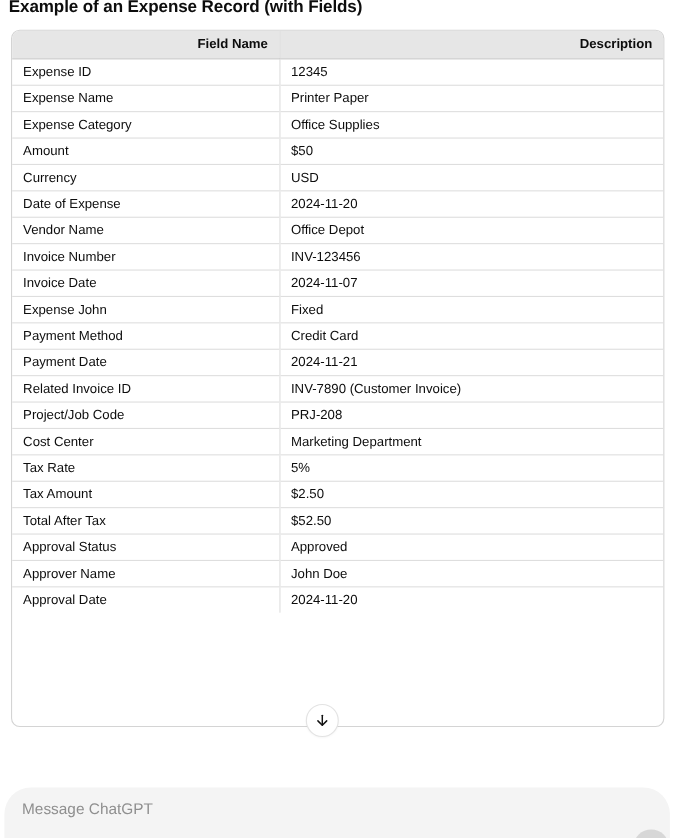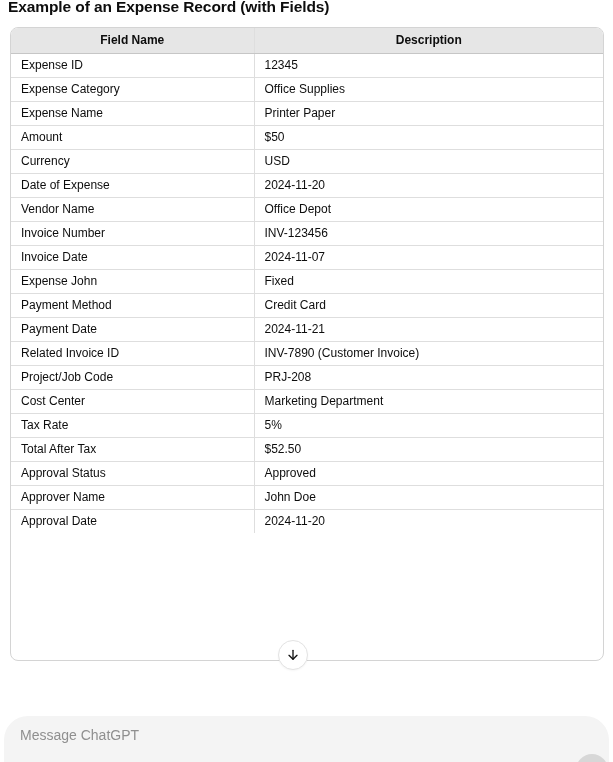--- a/index.html
+++ b/index.html
@@ -40,21 +40,21 @@
     width:100%;
     border-collapse:collapse;
     font-size:12px;
     table-layout:fixed;
   }
   .expense-table th{
     background:var(--header-bg);
     border-bottom:1px solid var(--header-border);
     height:25px;
     font-weight:600;
-    text-align:center;
+    text-align:right;
     padding:0 10px;
     font-size:12px;
   }
   .expense-table td{
     height:24px;
     padding:0 10px;
     border-top:1px solid var(--row-border);
     vertical-align:middle;
     white-space:nowrap;
     overflow:hidden;
@@ -122,28 +122,28 @@
         <th>Field Name</th>
         <th>Description</th>
       </tr>
     </thead>
     <tbody>
         <tr>
           <td>Expense ID</td>
           <td>12345</td>
         </tr>
         <tr>
+          <td>Expense Name</td>
+          <td>Printer Paper</td>
+        </tr>
+        <tr>
           <td>Expense Category</td>
           <td>Office Supplies</td>
         </tr>
         <tr>
-          <td>Expense Name</td>
-          <td>Printer Paper</td>
-        </tr>
-        <tr>
           <td>Amount</td>
           <td>$50</td>
         </tr>
         <tr>
           <td>Currency</td>
           <td>USD</td>
         </tr>
         <tr>
           <td>Date of Expense</td>
           <td>2024-11-20</td>
@@ -180,20 +180,24 @@
           <td>Project/Job Code</td>
           <td>PRJ-208</td>
         </tr>
         <tr>
           <td>Cost Center</td>
           <td>Marketing Department</td>
         </tr>
         <tr>
           <td>Tax Rate</td>
           <td>5%</td>
+        </tr>
+        <tr>
+          <td>Tax Amount</td>
+          <td>$2.50</td>
         </tr>
         <tr>
           <td>Total After Tax</td>
           <td>$52.50</td>
         </tr>
         <tr>
           <td>Approval Status</td>
           <td>Approved</td>
         </tr>
         <tr>

